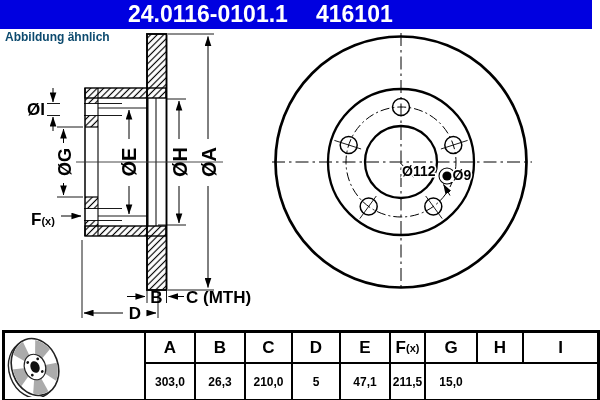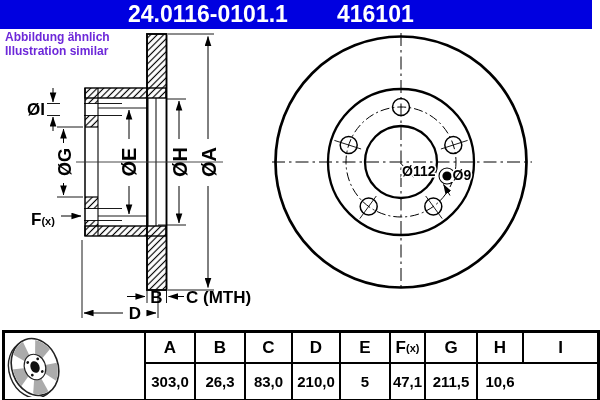--- a/index.html
+++ b/index.html
@@ -1,48 +1,47 @@
 <!DOCTYPE html>
 <html><head>
 <meta charset="utf-8">
 <style>
   html,body{margin:0;padding:0;background:#fff;}
   body{width:600px;height:400px;position:relative;overflow:hidden;
        font-family:"Liberation Sans",sans-serif;}
   .titlebar{position:absolute;left:0;top:0;width:592px;height:29px;background:#0000e0;z-index:2;}
   .titlebar span{position:absolute;top:1px;color:#fff;font-weight:bold;font-size:23px;white-space:nowrap;}
   .cat-no{left:128px;}
-  .part-no{left:337px;}
+  .part-no{left:316px;}
   .note{position:absolute;left:5px;top:31px;z-index:2;font-size:12px;font-weight:bold;
-        line-height:13.5px;color:#6d28d9;}
+        line-height:13.5px;color:#0c4a6e;}
   .drawing{position:absolute;left:0;top:0;z-index:1;}
   svg text{font-family:"Liberation Sans",sans-serif;font-weight:bold;fill:#000;}
   .halo{paint-order:stroke;stroke:#fff;stroke-width:3px;}
   .spec-table{position:absolute;left:2px;top:330px;width:592px;height:66px;z-index:2;
       border:3px solid #000;background:#fff;display:grid;box-sizing:content-box;
       grid-template-columns:139px 50px 50px 47px 48px 50px 35px 52px 46px 1fr;
       grid-template-rows:31px 1fr;}
   .cell{display:flex;align-items:center;justify-content:center;border-left:2px solid #000;
         font-weight:bold;color:#000;overflow:hidden;}
   .hdr{font-size:17px;border-bottom:2px solid #000;}
-  .val{font-size:15px;}
+  .val{font-size:12px;}
   .iconcell{grid-row:1/3;border-left:none;justify-content:flex-start;align-items:center;}
   .sub{font-size:11px;font-weight:bold;}
 </style>
 </head>
 <body>
 
 <div class="titlebar">
   <span class="cat-no">24.0116-0101.1</span>
   <span class="part-no">416101</span>
 </div>
 
 <div class="note">
   <div>Abbildung ähnlich</div>
-  <div>Illustration similar</div>
 </div>
 
 <svg class="drawing" width="600" height="400" viewBox="0 0 600 400">
   <defs>
     <pattern id="hatch" patternUnits="userSpaceOnUse" width="4.6" height="4.6" patternTransform="rotate(-45)">
       <rect width="4.6" height="4.6" fill="#fff"></rect>
       <line x1="0" y1="2.3" x2="4.6" y2="2.3" stroke="#000" stroke-width="1.15"></line>
     </pattern>
     <marker id="ah" orient="auto" markerUnits="userSpaceOnUse" markerWidth="10" markerHeight="7" refX="8.6" refY="3" viewBox="0 0 9 6">
       <path d="M0,0 L9,3 L0,6 Z" fill="#000"></path>
@@ -207,19 +206,18 @@
   <div class="cell hdr">
       <span>F</span>
       <span class="sub">(x)</span>
     </div>
   <div class="cell hdr">G</div>
   <div class="cell hdr">H</div>
   <div class="cell hdr">I</div>
 
   <div class="cell val">303,0</div>
   <div class="cell val">26,3</div>
-  <div class="cell val">83,0</div>
   <div class="cell val">210,0</div>
   <div class="cell val">5</div>
   <div class="cell val">47,1</div>
   <div class="cell val">211,5</div>
-  <div class="cell val">10,6</div>
+  <div class="cell val">15,0</div>
 </div>
 
 </body></html>

